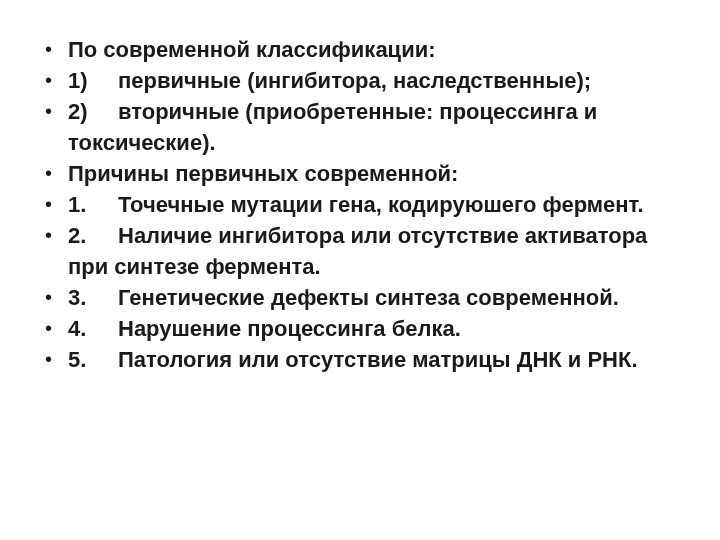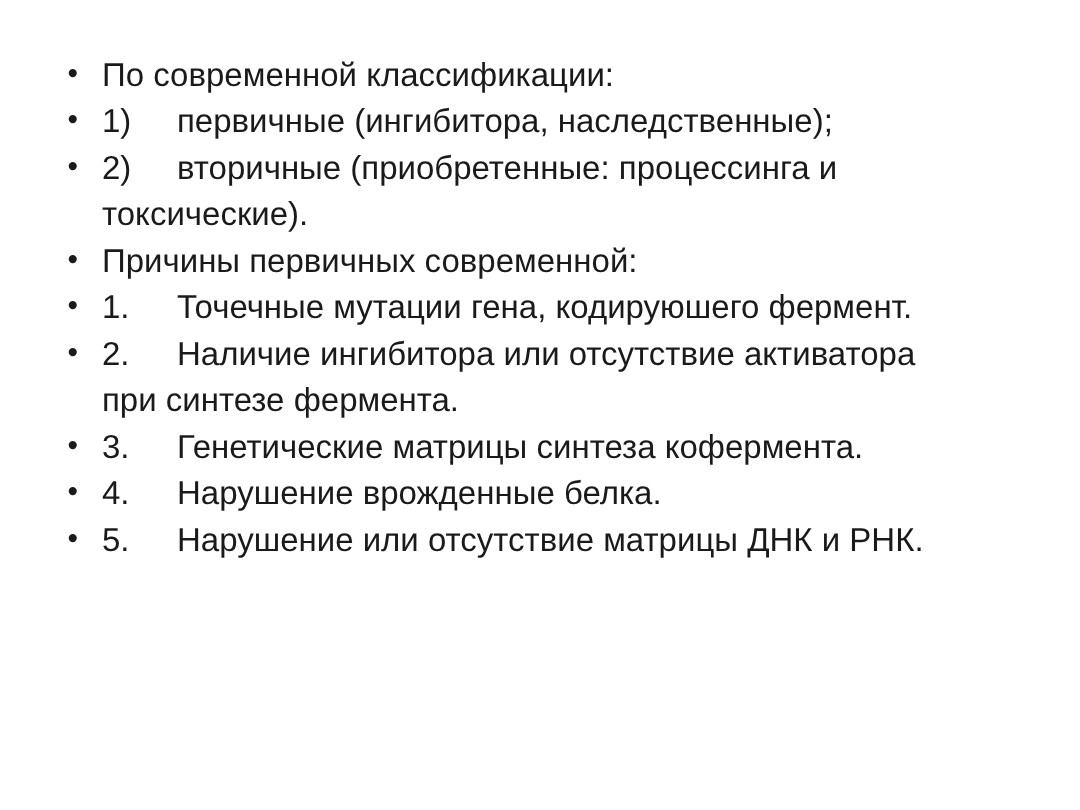--- a/index.html
+++ b/index.html
@@ -32,20 +32,21 @@
     flex: 0 0 23px;
     width: 23px;
     font-size: 20px;
     line-height: 31px;
     color: #1a1a1a;
     user-select: none;
   }
   .content {
     flex: 1;
     white-space: pre-line; 
+    font-weight: bold;
   }
   .num {
     display: inline-block;
     width: 50px;
     white-space: normal;
   }
 </style>
 </head>
 <body>
 
@@ -79,27 +80,27 @@
       </div>
 
     <div class="li">
         <span class="bullet">•</span>
         <div class="content"><span class="num">2.</span><span class="txt">Наличие ингибитора или отсутствие активатора
 при синтезе фермента.</span></div>
       </div>
 
     <div class="li">
         <span class="bullet">•</span>
-        <div class="content"><span class="num">3.</span><span class="txt">Генетические матрицы синтеза кофермента.</span></div>
+        <div class="content"><span class="num">3.</span><span class="txt">Генетические дефекты синтеза современной.</span></div>
       </div>
 
     <div class="li">
         <span class="bullet">•</span>
-        <div class="content"><span class="num">4.</span><span class="txt">Нарушение врожденные белка.</span></div>
+        <div class="content"><span class="num">4.</span><span class="txt">Нарушение процессинга белка.</span></div>
       </div>
 
     <div class="li">
         <span class="bullet">•</span>
-        <div class="content"><span class="num">5.</span><span class="txt">Нарушение или отсутствие матрицы ДНК и РНК.</span></div>
+        <div class="content"><span class="num">5.</span><span class="txt">Патология или отсутствие матрицы ДНК и РНК.</span></div>
       </div>
 
   </div>
 </div>
 
 </body></html>

